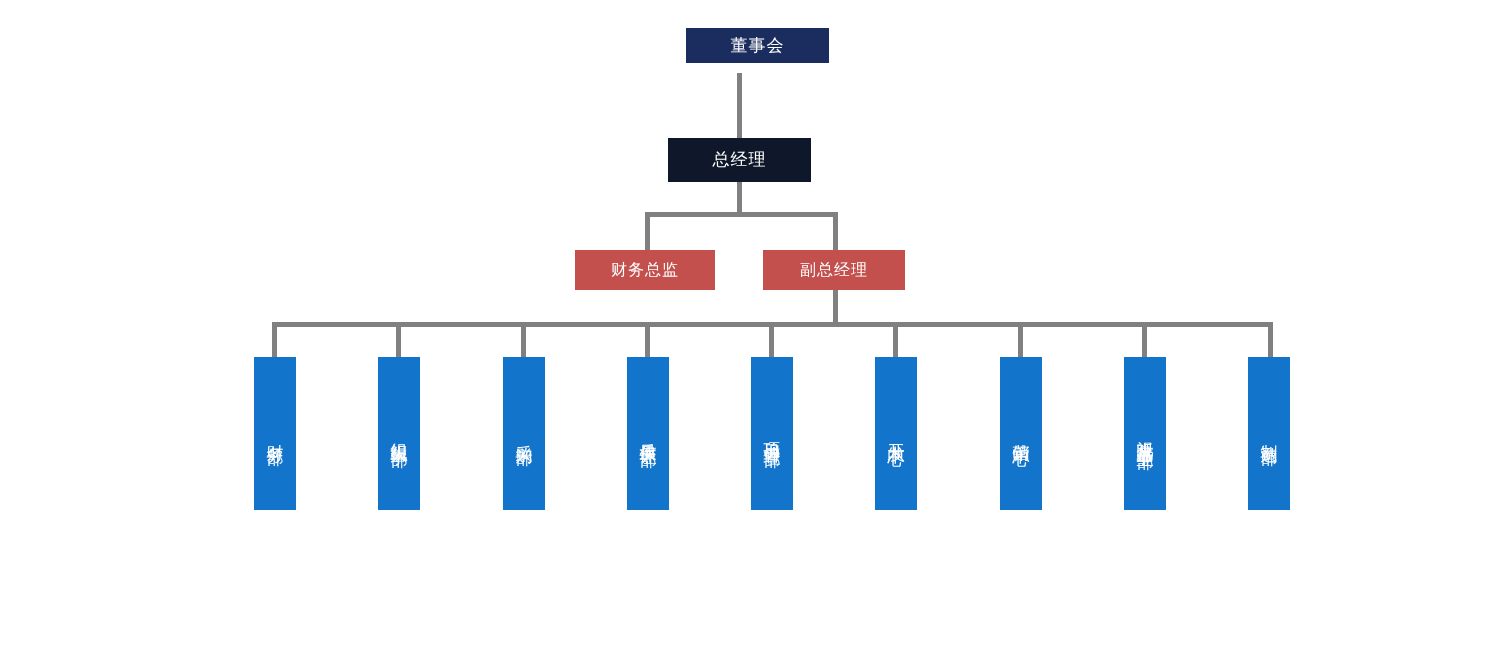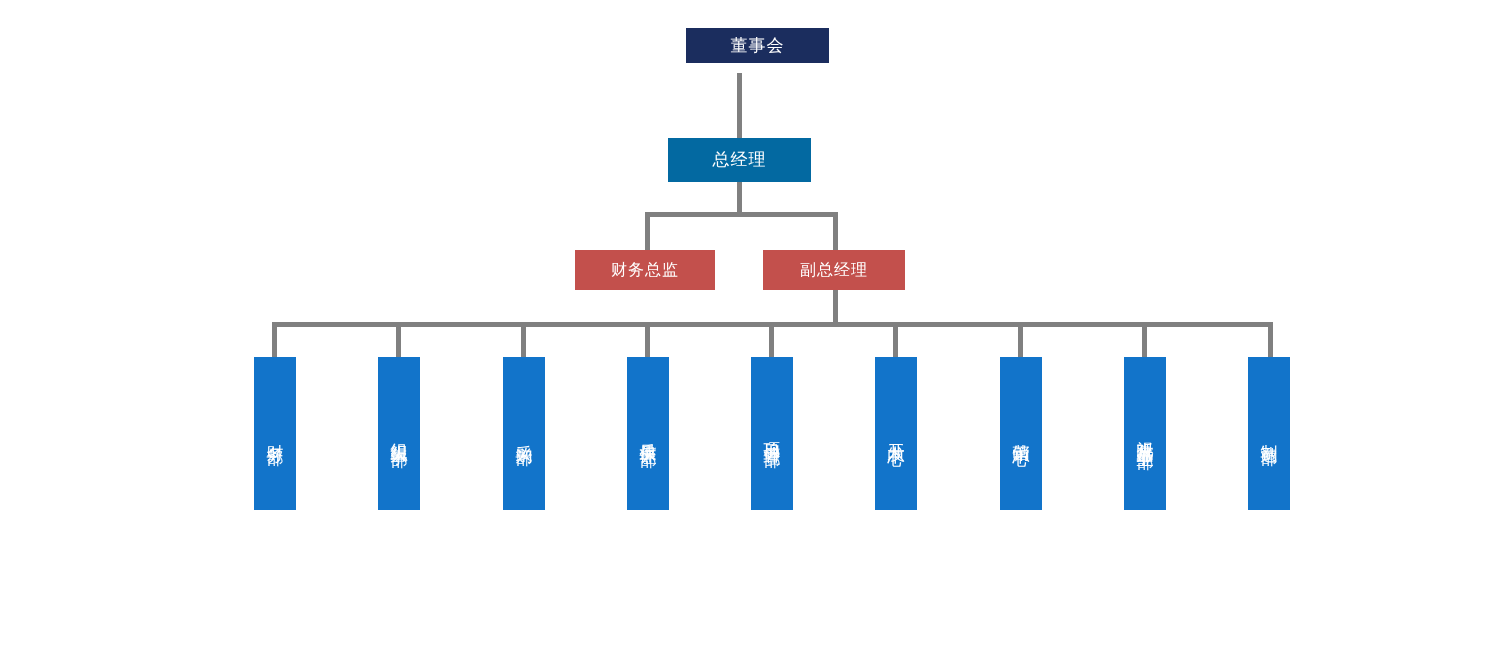--- a/index.html
+++ b/index.html
@@ -45,21 +45,21 @@
     font-size: 17px;
     margin-left: 18px;
   }
 
   
   .node-gm {
     left: 668px;
     top: 138px;
     width: 143px;
     height: 44px;
-    background: #0369a1;
+    background: #0f172a;
     font-size: 17px;
   }
 
   
   .node-dir {
     top: 250px;
     height: 40px;
     background: #c3504c;
     font-size: 16px;
   }

